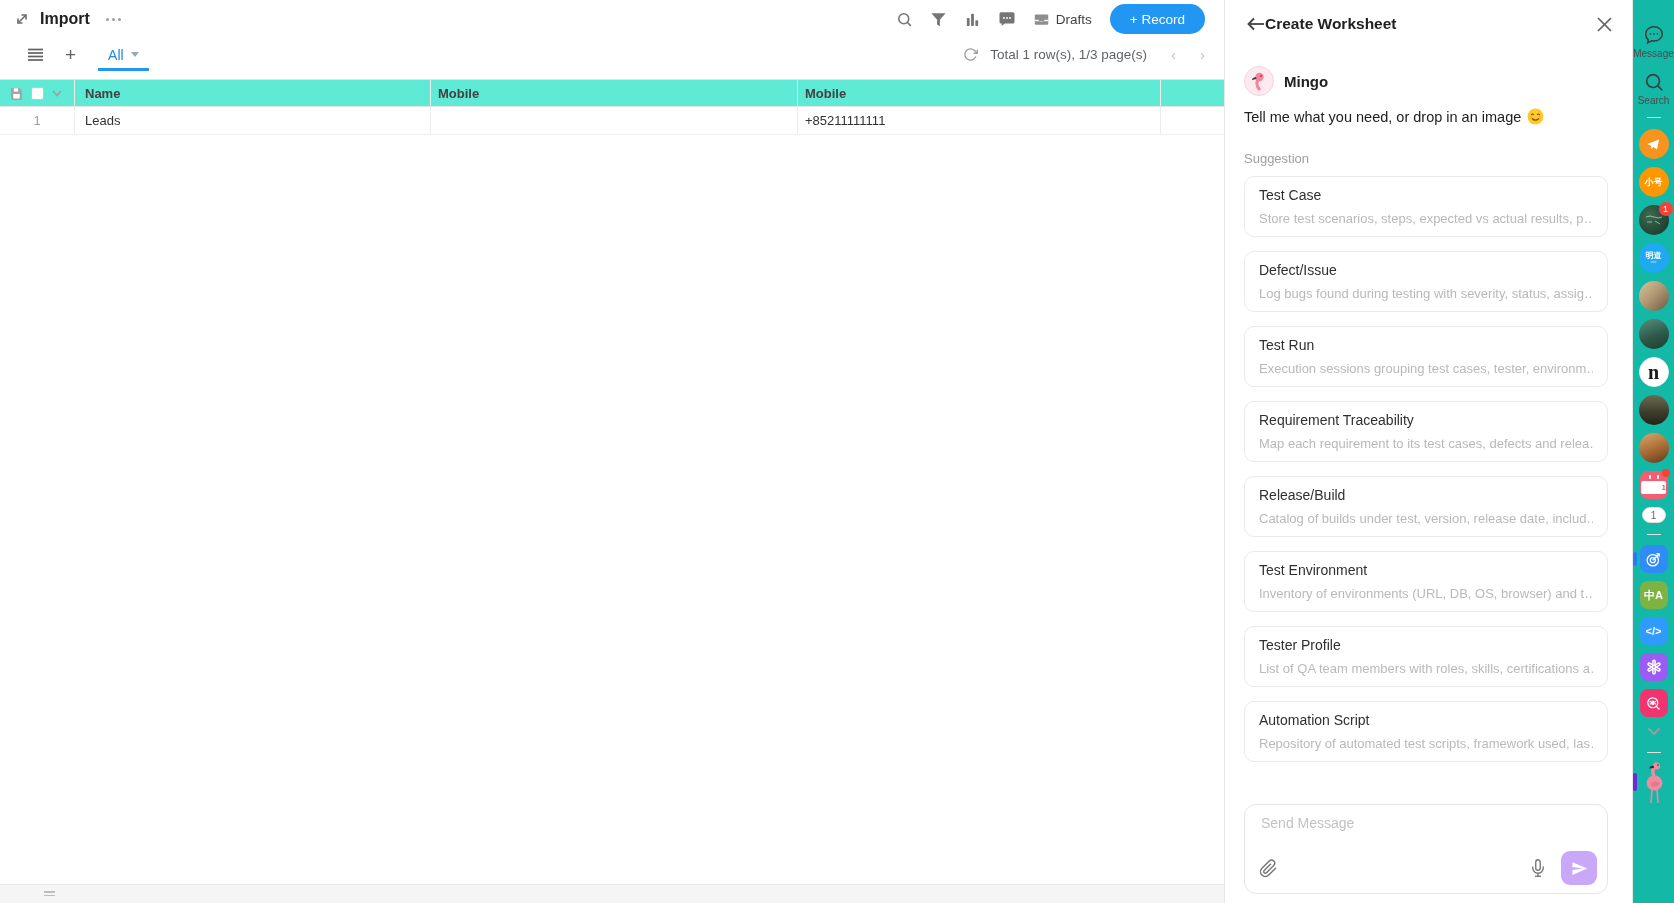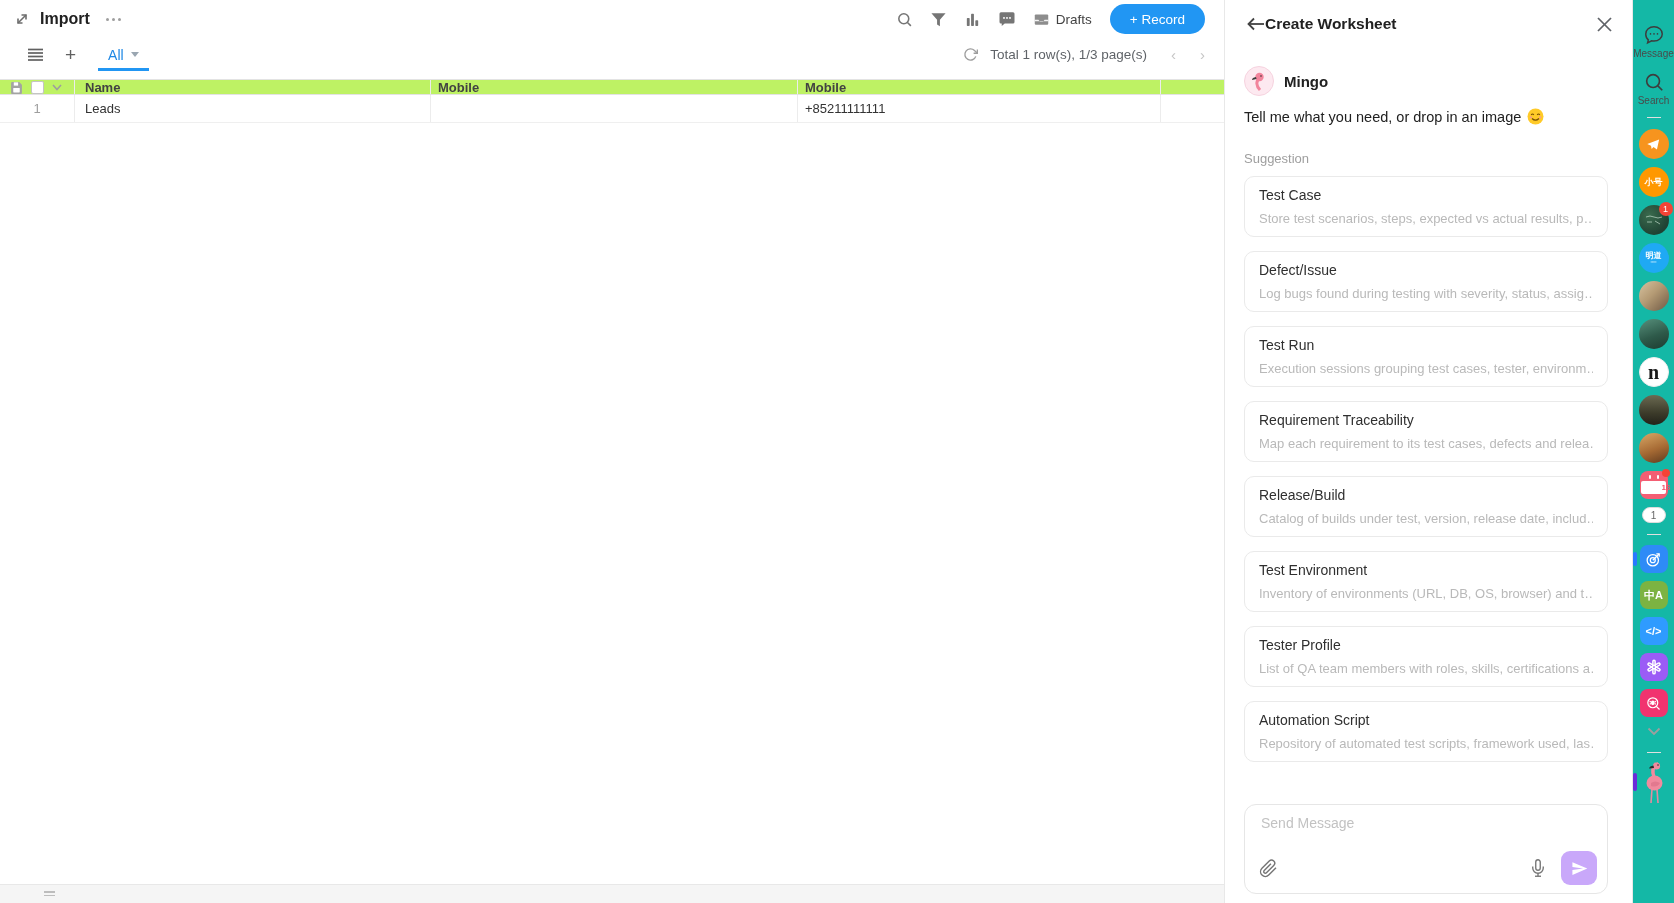--- a/index.html
+++ b/index.html
@@ -33,21 +33,21 @@
   .tab .lbl { color:#1E88E5; font-size:14px; font-weight:500; }
   .tab .caret { width:0; height:0; border-left:4.5px solid transparent; border-right:4.5px solid transparent; border-top:5px solid #9aa6b1; }
   .tab .underline { position:absolute; left:-4px; right:-4px; bottom:0; height:3px; background:#2196F3; }
   .pgn { display:flex; align-items:center; color:#5f6368; font-size:13.5px; }
   .pgn .txt { margin:0 0 0 12px; }
   .pgn .chev { color:#c5c5c5; margin-left:24px; font-size:15px; }
 
   
   .grid { margin-top:8px; }
   .grid-row { display:grid; grid-template-columns:75px 356px 367px 363px 1fr; }
-  .thead { background:#bef264; border-top:1px solid #e3e3e3; border-bottom:1px solid #e3e3e3; height:16px; }
+  .thead { background:#5eead4; border-top:1px solid #e3e3e3; border-bottom:1px solid #e3e3e3; height:28px; }
   .thead .cell { font-size:13px; font-weight:bold; color:#424242; }
   .cell { display:flex; align-items:center; padding-left:10px; border-right:1px solid #ececec; height:100%; overflow:hidden; }
   .cell.last { border-right:none; }
   .cell.mob { padding-left:7px; }
   .rowhead { display:flex; align-items:center; gap:8px; padding-left:10px; border-right:1px solid #ececec; }
   .cb { width:13px; height:13px; border:1.5px solid #c4c4c4; border-radius:2px; background:#fff; }
   .trow { height:28px; border-bottom:1px solid #efefef; font-size:13px; color:#333; }
   .rownum { color:#9e9e9e; justify-content:center; padding-left:0; display:flex; align-items:center; border-right:1px solid #ececec; }
 
   .main-footer { position:absolute; left:0; right:0; bottom:0; height:19px; background:#f5f5f5; border-top:1px solid #e8e8e8; }

